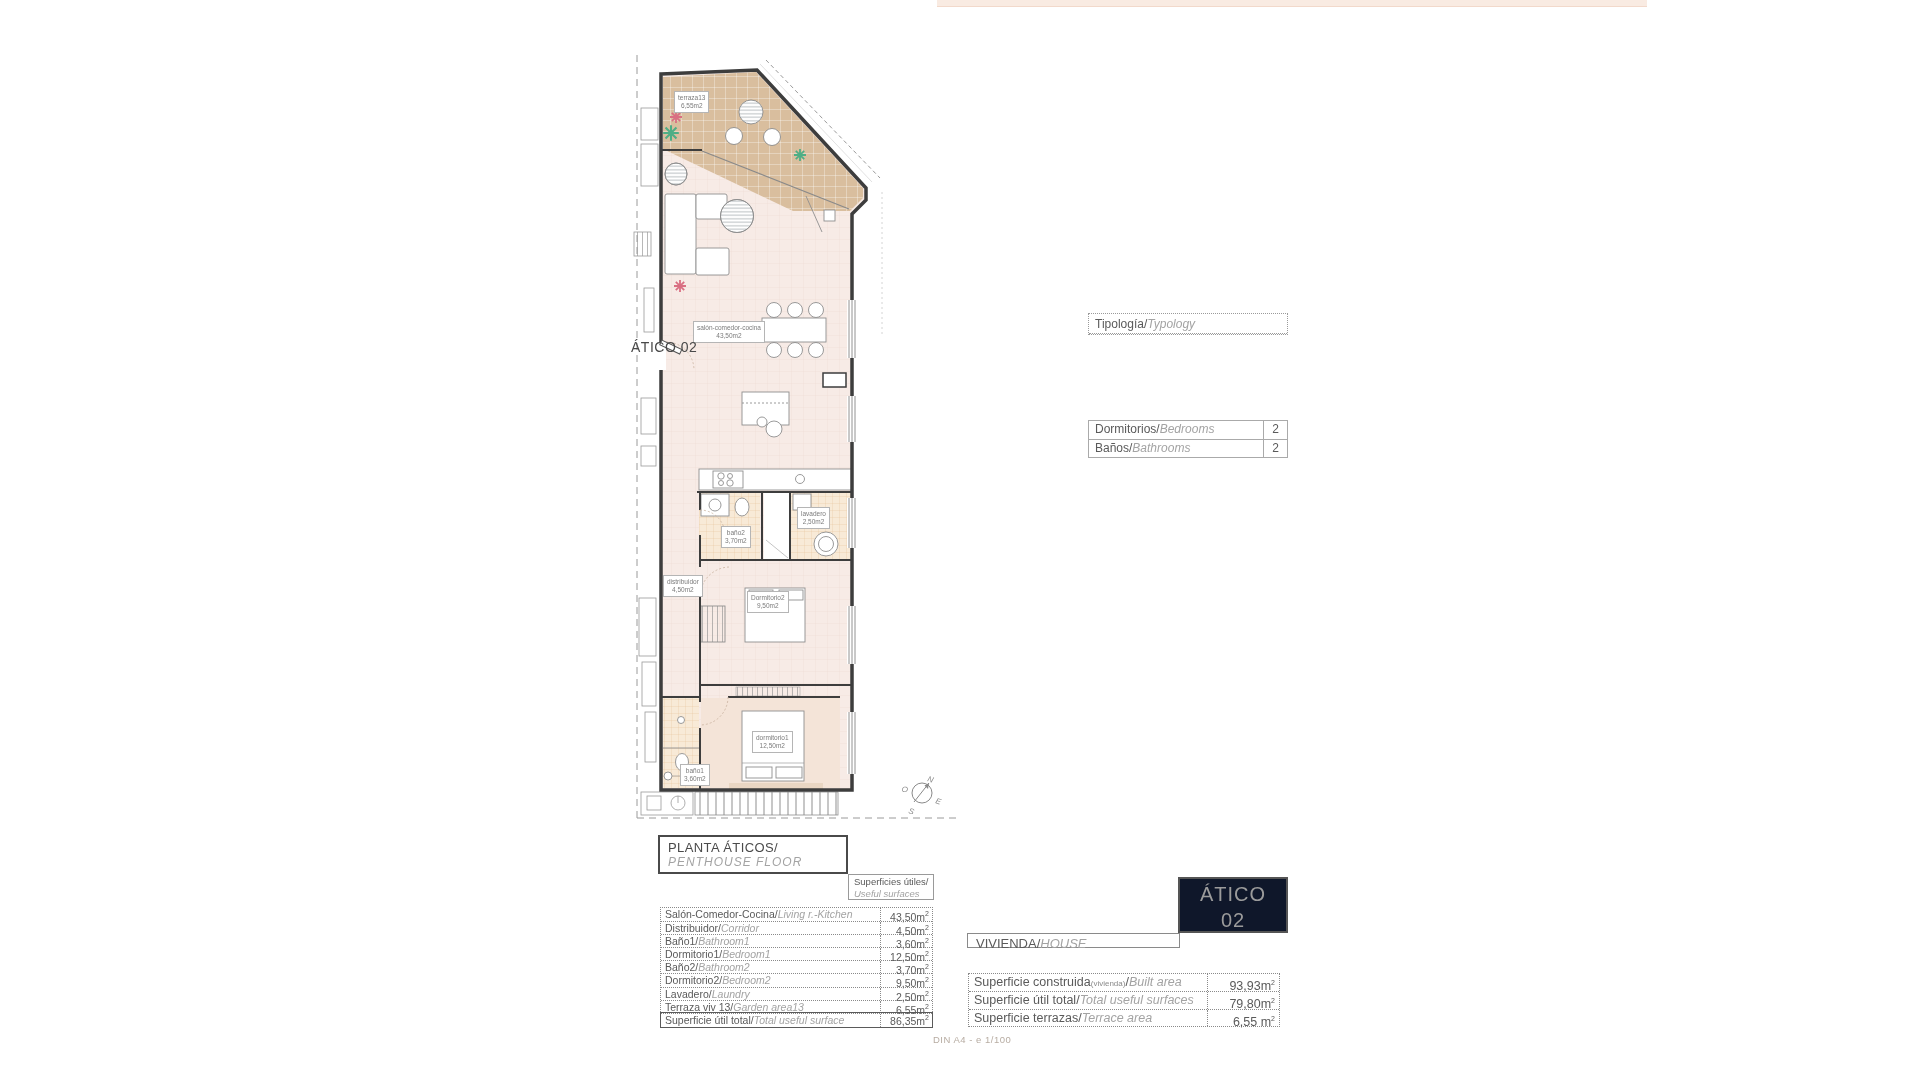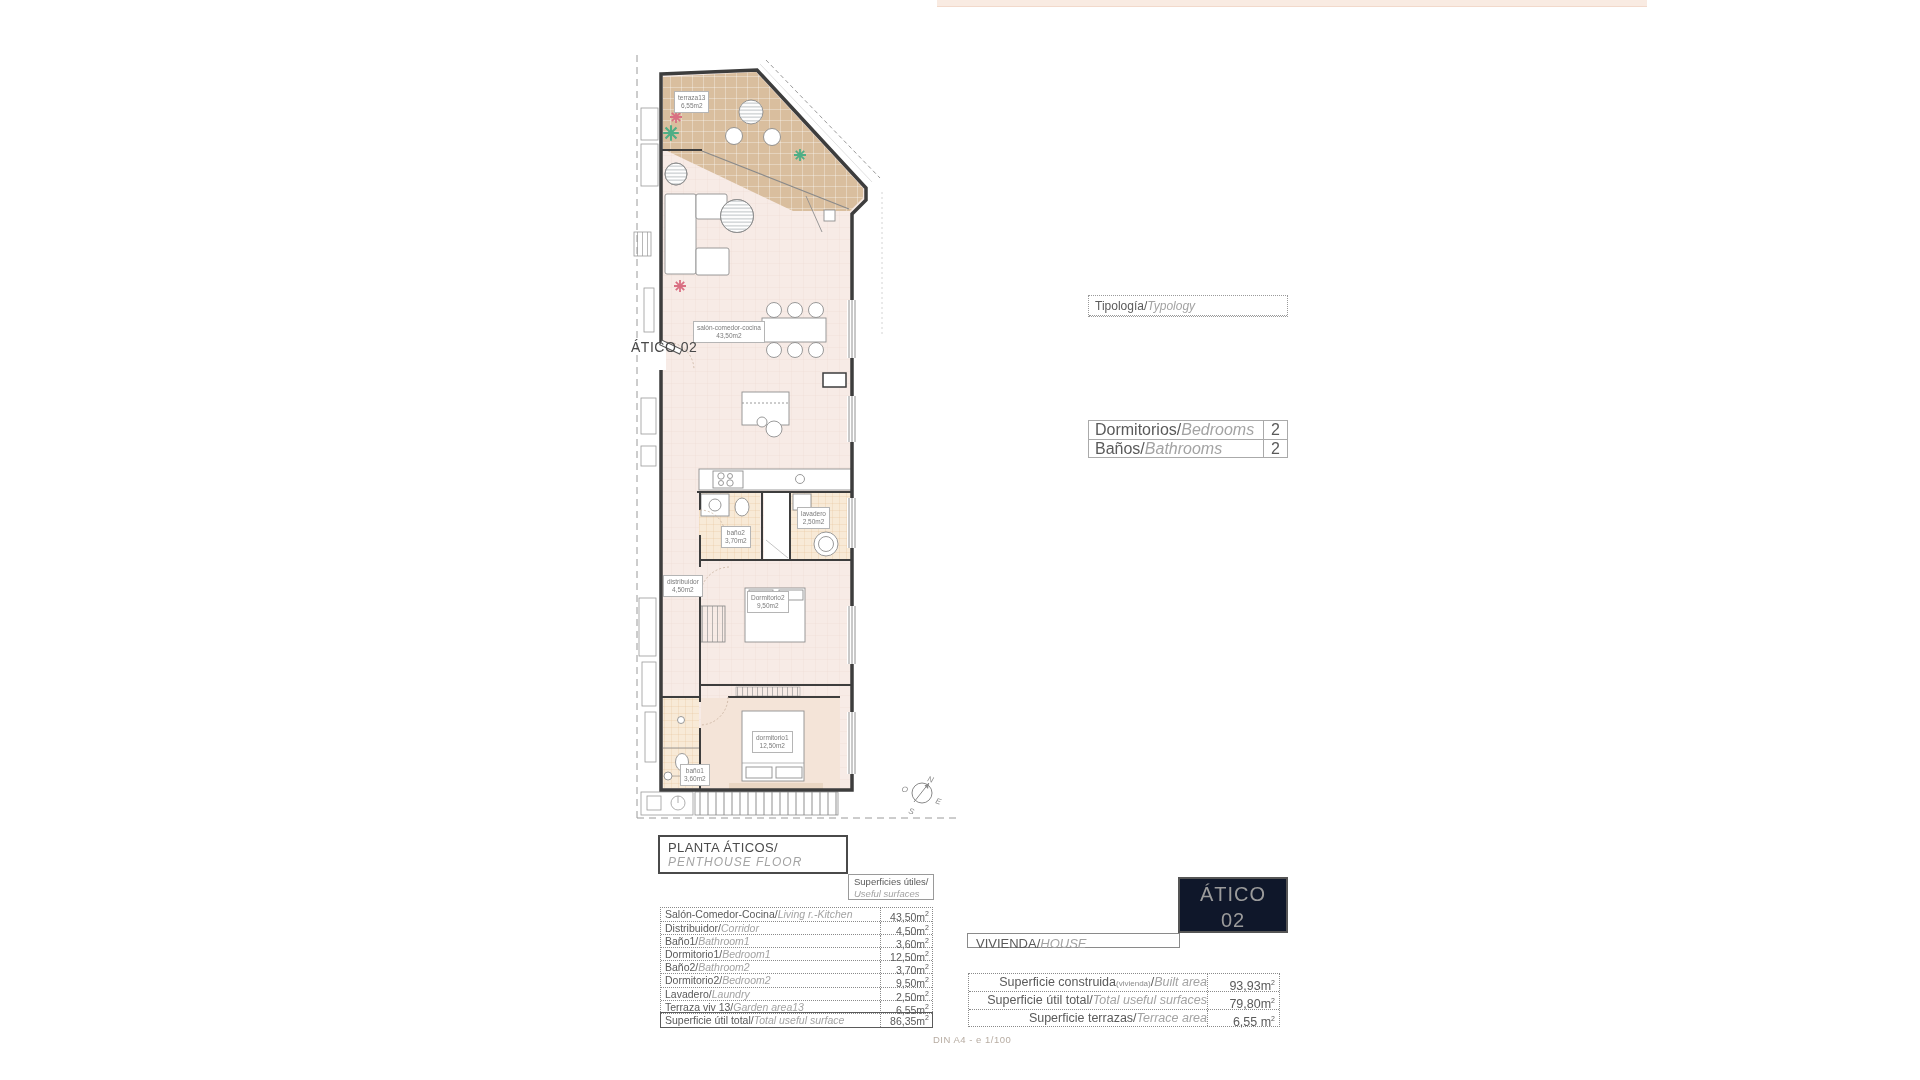--- a/index.html
+++ b/index.html
@@ -18,27 +18,27 @@
   
   .floorplan { left:615px; top:50px; width:345px; height:775px; }
   .room-label { position:absolute; background:#fff; border:1px solid #b5b5b5;
                 color:#7b7b7b; font-size:6.5px; line-height:8px; text-align:center;
                 padding:2px 3px; white-space:nowrap; }
   .unit-label { position:absolute; left:16px; top:289px; font-size:14px;
                 color:#4a4a4a; letter-spacing:0.5px; }
   .unit-arrow { position:absolute; left:1px; top:292px; width:0; height:0; }
 
   
-  .typology { left:1088px; top:295px; width:200px; border:1px dotted #9a9a9a;
+  .typology { left:1088px; top:313px; width:200px; border:1px dotted #9a9a9a;
               font-size:12px; background:#fff; }
   .typology .t-title { padding:3px 6px 2px 6px; border-bottom:1px dotted #9a9a9a; }
   .typology .t-body { padding:3px 6px 5px 6px; line-height:14.5px; }
 
   
-  .stats { left:1088px; top:420px; width:200px; border:1px solid #aaa; font-size:16px; }
+  .stats { left:1088px; top:420px; width:200px; border:1px solid #aaa; font-size:12px; }
   .stats .row { display:flex; height:18px; line-height:17px; }
   .stats .row + .row { border-top:1px solid #aaa; }
   .stats .lbl { flex:1; padding-left:6px; }
   .stats .val { width:24px; border-left:1px solid #aaa; text-align:center; color:#5a5a5a; }
 
   
   .location { left:1117px; top:553px; width:172px; height:265px;
               border:1px dotted #9a9a9a; }
   .location .cap { position:absolute; left:0; right:0; bottom:0; height:20px;
                    border-top:1px dotted #9a9a9a; font-size:9px; color:#7b7b7b;
@@ -68,21 +68,21 @@
   .atico-box { left:1178px; top:877px; width:110px; height:56px; border:2px solid #555;
                text-align:center; color:#9b9b9b; font-size:20px; line-height:26px;
                padding-top:2px; background:#0f172a; letter-spacing:1px; }
 
   
   .viv-hd { left:967px; top:933px; width:213px; height:15px; border:1px solid #8a8a8a;
             padding-left:8px; font-size:13px; line-height:19px; background:#fff; }
   .viv { left:968px; top:973px; width:312px; border:1px dotted #8a8a8a; font-size:12.5px; }
   .viv .row { display:flex; height:17.4px; line-height:17px; }
   .viv .row + .row { border-top:1px dotted #8a8a8a; }
-  .viv .lbl { flex:1; padding-left:5px; white-space:nowrap;text-align:right; }
+  .viv .lbl { flex:1; padding-left:5px; white-space:nowrap; }
   .viv .lbl .sub { font-size:8px; color:#8a8a8a; }
   .viv .val { width:72px; border-left:1px dotted #8a8a8a; text-align:right;
               padding-right:4px; color:#5a5a5a; }
 
   .din-note { left:933px; top:1034px; font-size:9.5px; color:#b7aca2; letter-spacing:0.5px; }
 </style>
 </head>
 <body>
 
 <div class="canvas">

